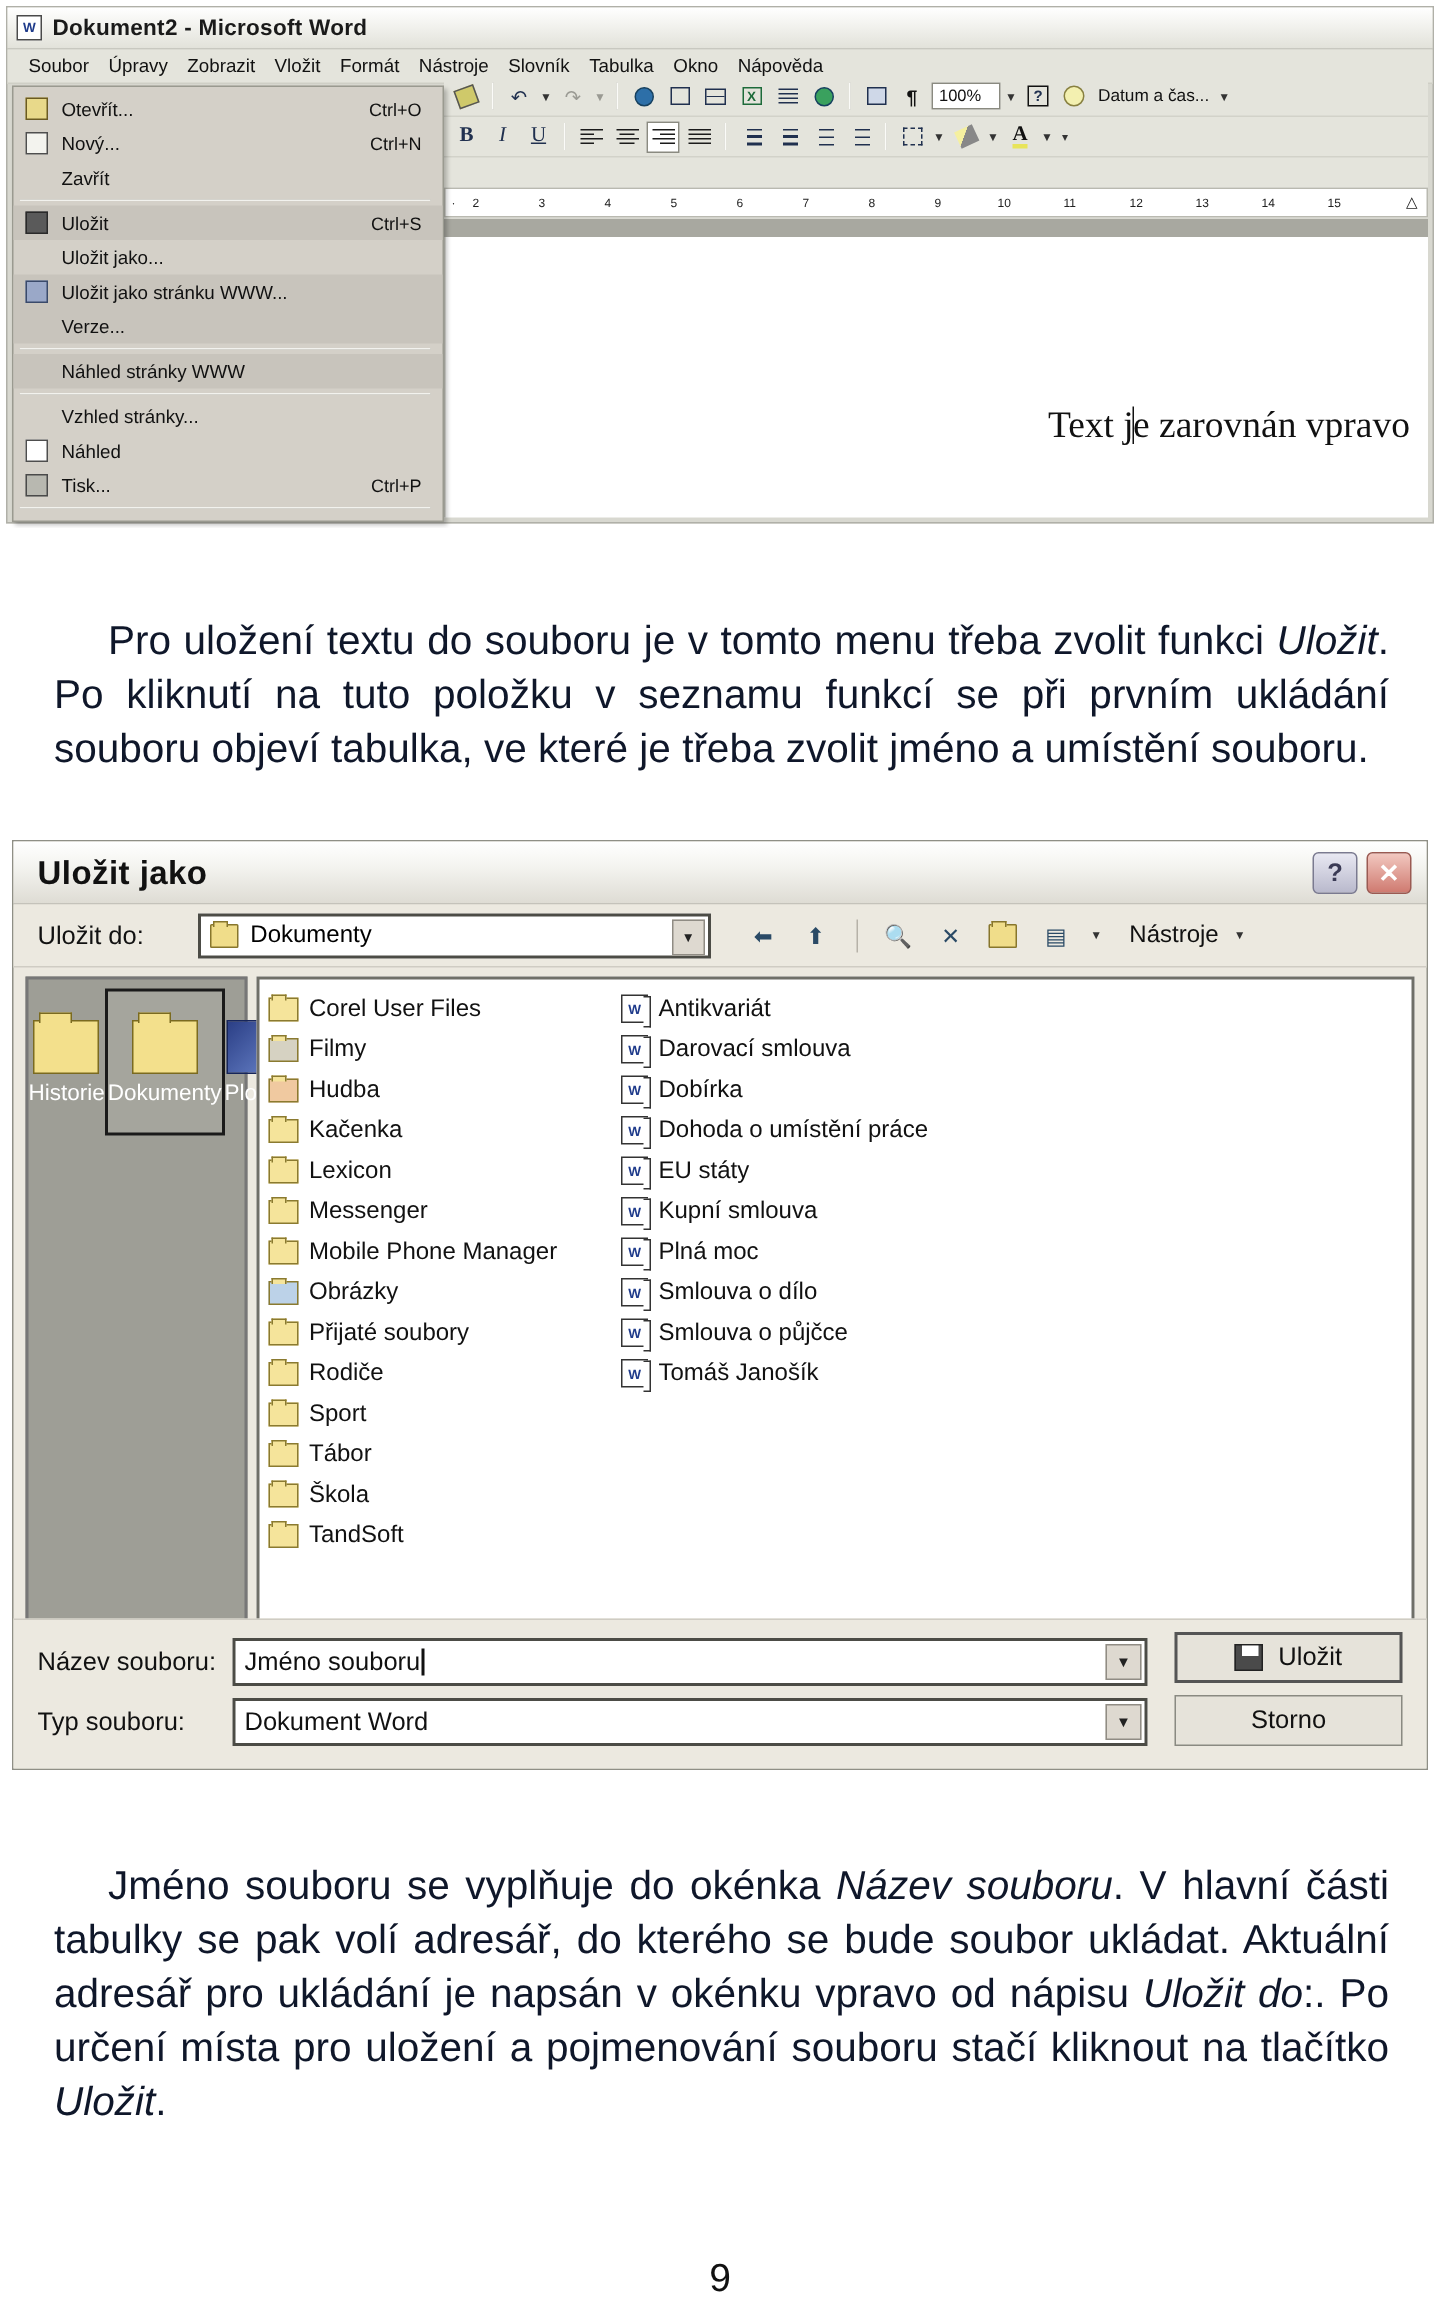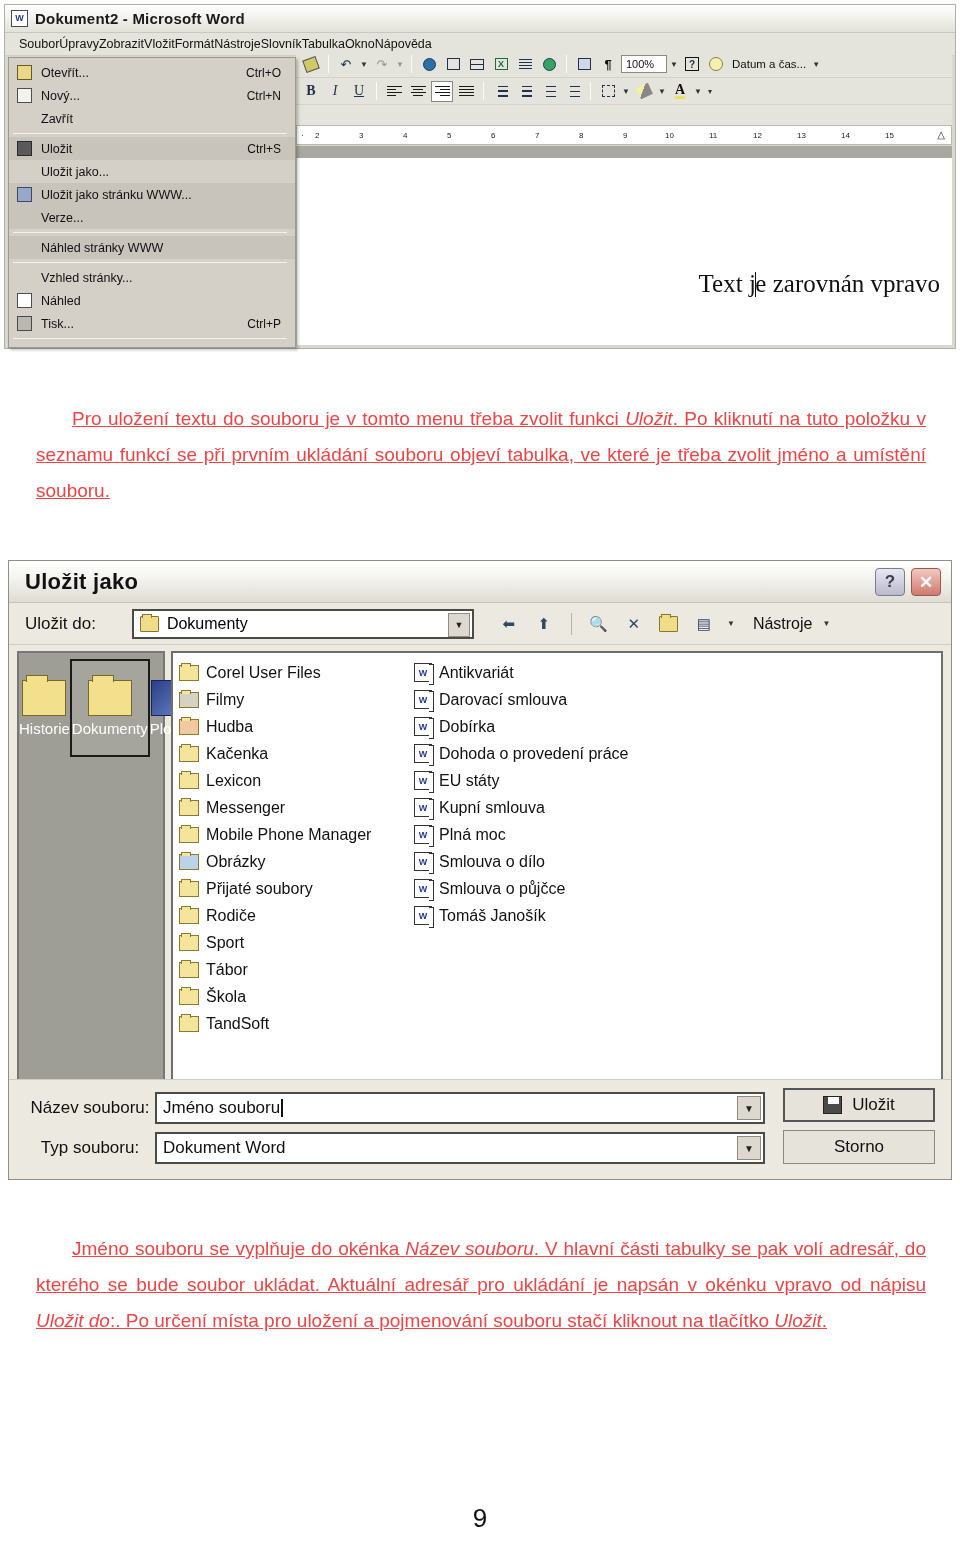--- a/index.html
+++ b/index.html
@@ -36,21 +36,21 @@
     background: #ffffff; border: 1px solid #4a4a4a;
     position: relative; flex: 0 0 auto;
     font-size: 9px; color:#1f3b8b; text-align:center; line-height:15px; font-weight:bold;
   }
   .word-title {
     font-size: 15px; font-weight: bold; color: #1a1a1a; letter-spacing: 0.2px;
     white-space: nowrap;
   }
   .word-menubar {
     position: relative; height: 23px; background: #e4e4dc;
-    display: flex; align-items: center; padding-left: 14px; 
+    display: flex; align-items: center; padding-left: 14px; gap: 13px;
     border-bottom: 1px solid #cfcfc6;
   }
   .word-menubar .mi { font-size: 12.5px; color: #111; white-space: nowrap; }
 
   
   .toolbar-area {
     position: absolute; left: 296px; top: 51px; width: 656px; height: 74px;
     background: #e4e4dc;
   }
   .toolbar-row {
@@ -144,24 +144,23 @@
   .fm-ico.web  { background:#9aa8c8; border-color:#3a4a6a; }
   .fm-ico.prev { background:#fff; }
   .fm-ico.print{ background:#b8b8b0; border-color:#4a4a4a; }
   .fm-sep { height:1px; background:#9a9a90; margin:3px 8px 3px 4px;
             border-bottom:1px solid #f2f2ee; }
 
   
   .body-text {
     position:absolute; left:36px; width:890px;
     font-family:"Liberation Sans", sans-serif;
-    font-size:19px; line-height:36px; color:#ef4444;
+    font-size:27px; line-height:36px; color:#0f172a;
     text-align:justify;
     font-stretch: condensed;
-    text-decoration: underline;
   }
   .body-text .ind { display:inline-block; width:36px; }
   .body-text i { font-style:italic; }
   #para-top { top:382px; }
   #para-bottom { top:1212px; }
 
   
   .dlg {
     position:absolute; left:8px; top:560px; width:944px; height:620px;
     background:#ece9e0; border:1px solid #8f8f86;
@@ -250,21 +249,21 @@
   .fi-folder.pic{background:#bcd2e8;}
   .fi-word {
     width:18px;height:19px;background:#fff;border:1px solid #333;position:relative;flex:0 0 auto;
     font-size:9px;color:#1f3b8b;font-weight:bold;display:flex;align-items:center;justify-content:center;
   }
   .fi-word:after{content:"";position:absolute;right:-3px;top:0;width:4px;height:19px;
      border:1px solid #333;border-left:none;background:#fff;}
 
   
   .dlg-bottom { position:absolute; left:0; bottom:0; width:100%; height:100px;
-                border-top:1px solid #cfccc3; background:#ece9e0; padding:8px 0 0 0;text-align:center; }
+                border-top:1px solid #cfccc3; background:#ece9e0; padding:8px 0 0 0; }
   .field-row { display:flex; align-items:center; height:40px; padding-left:16px; }
   .field-lbl { width:130px; font-size:17px; color:#111; }
   .field-box {
     width:610px; height:32px; background:#fff; border:2px solid #4c4c46;
     display:flex; align-items:center; padding-left:6px; position:relative;
     font-size:17px; color:#111;
   }
   .field-box .arrow {
     position:absolute; right:2px; top:2px; width:24px; height:24px;
     background:#ded9d0; border:1px solid #908c84;
@@ -651,21 +650,21 @@
             <div class="fl-item">
                 <span class="fi-word">W</span>
                 <span>Darovací smlouva</span>
               </div>
             <div class="fl-item">
                 <span class="fi-word">W</span>
                 <span>Dobírka</span>
               </div>
             <div class="fl-item">
                 <span class="fi-word">W</span>
-                <span>Dohoda o provedení práce</span>
+                <span>Dohoda o umístění práce</span>
               </div>
             <div class="fl-item">
                 <span class="fi-word">W</span>
                 <span>EU státy</span>
               </div>
             <div class="fl-item">
                 <span class="fi-word">W</span>
                 <span>Kupní smlouva</span>
               </div>
             <div class="fl-item">

